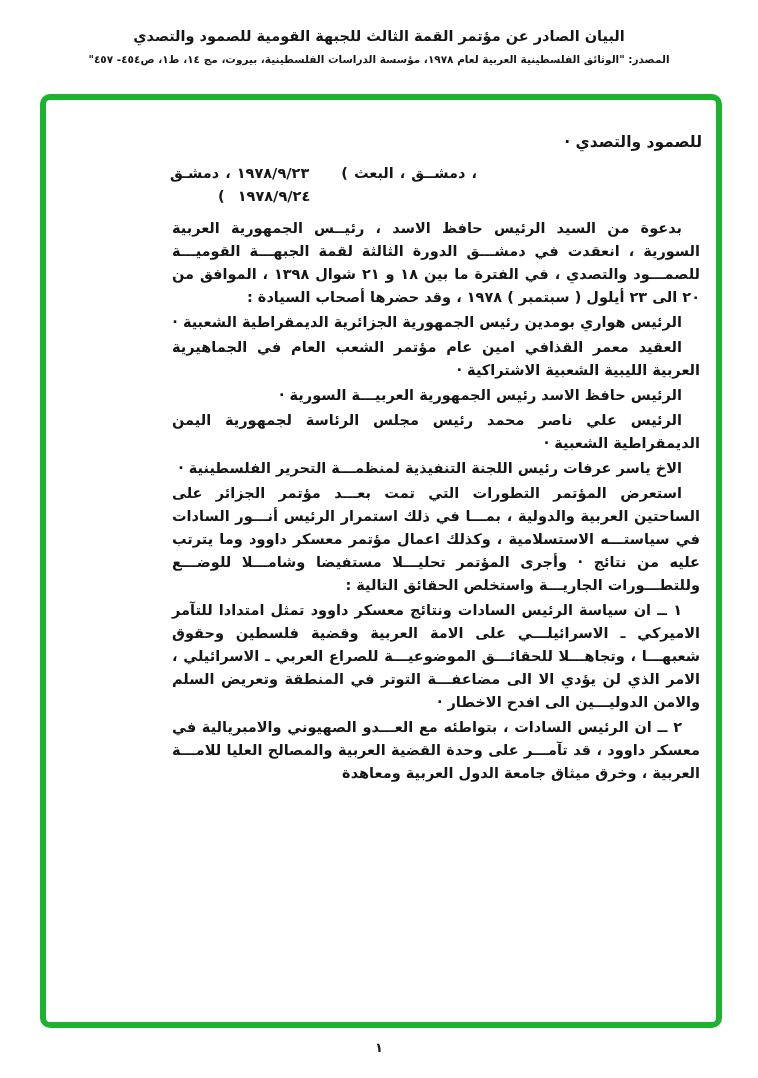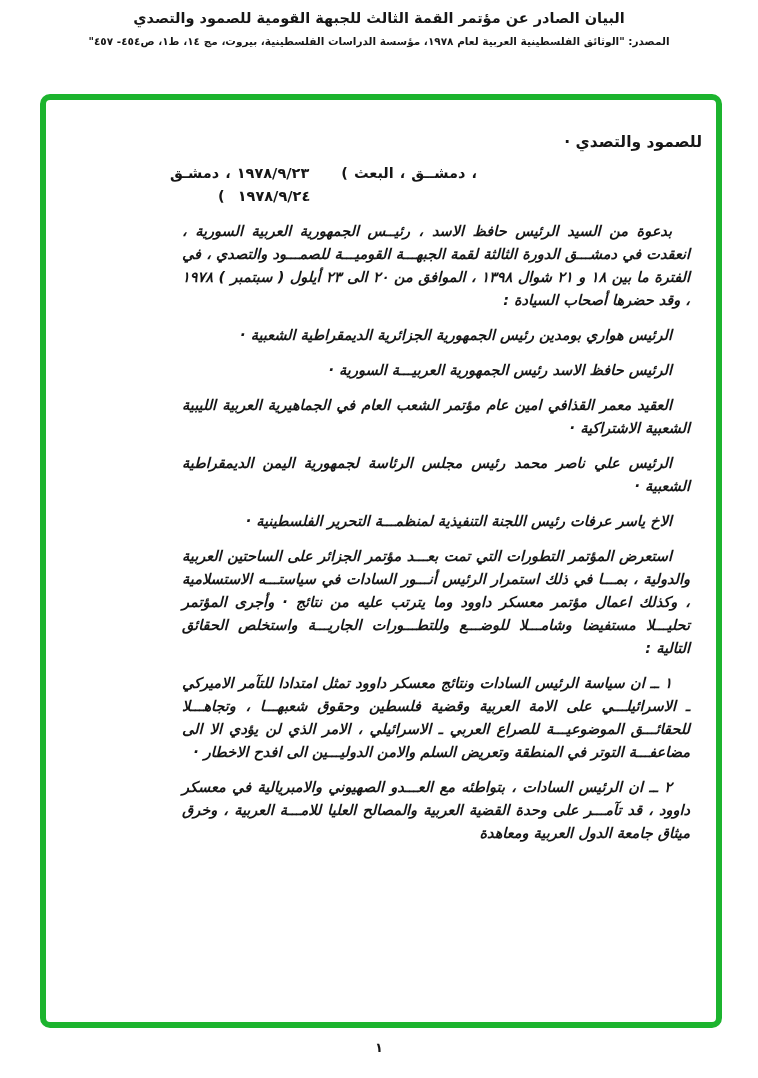--- a/index.html
+++ b/index.html
@@ -1,21 +1,21 @@
 <!DOCTYPE html>
 <html lang="ar"><head>
 <meta charset="utf-8">
 <style>
   html,body{margin:0;padding:0;}
   body{
     width:758px;height:1078px;position:relative;background:#ffffff;
     font-family:"DejaVu Sans",sans-serif;color:#161616;overflow:hidden;
   }
   .page-header{position:absolute;top:0;left:0;width:758px;text-align:center;direction:rtl;}
-  .page-header .h-title{margin-top:10px;font-size:14.5px;font-weight:bold;letter-spacing:0;}
+  .page-header .h-title{margin-top:28px;font-size:14.5px;font-weight:bold;letter-spacing:0;}
   .page-header .h-source{margin-top:9px;font-size:10.5px;font-weight:bold;}
   .frame{
     position:absolute;left:40px;top:94px;width:682px;height:934px;
     border:6px solid #1cb42e;border-radius:10px;box-sizing:border-box;
   }
   .content{
     position:absolute;left:46px;top:100px;width:664px;height:922px;
     box-sizing:border-box;padding:30px 8px 0 124px;
     direction:rtl;text-align:justify;
     font-size:14.5px;font-weight:bold;line-height:23px;
@@ -24,21 +24,21 @@
   .doc-title span{display:block;}
   .date-row{
     direction:ltr;display:flex;align-items:baseline;
     margin-top:8px;white-space:nowrap;font-weight:bold;
   }
   .date-row .u{margin-right:6px;}
   .date-row .src-open{margin-left:26px;}
   .date-row2{direction:ltr;margin-left:48px;white-space:nowrap;font-weight:bold;}
   .date-row2 .u{margin-right:8px;}
   .body-paras{margin-top:9px;}
-  .para{margin:12px;text-indent:18px;font-style:italic;}
+  .para{margin:2px;text-indent:18px;}
   .page-number{
     position:absolute;left:0;top:1040px;width:758px;
     text-align:center;font-size:13px;font-weight:bold;direction:rtl;
   }
 </style>
 </head>
 <body>
 
 <div class="page-header">
   <div class="h-title">البيان الصادر عن مؤتمر القمة الثالث للجبهة القومية للصمود والتصدي</div>
@@ -65,22 +65,22 @@
   </div>
 
   <div class="date-row2">
     <span class="u" dir="ltr">(</span>
     <span class="u" dir="ltr">١٩٧٨/٩/٢٤</span>
   </div>
 
   <div class="body-paras">
       <p class="para">بدعوة من السيد الرئيس حافظ الاسد ، رئيــس الجمهورية العربية السورية ، انعقدت في دمشـــق الدورة الثالثة لقمة الجبهـــة القوميـــة للصمـــود والتصدي ، في الفترة ما بين ١٨ و ٢١ شوال ١٣٩٨ ، الموافق من ٢٠ الى ٢٣ أيلول ( سبتمبر ) ١٩٧٨ ، وقد حضرها أصحاب السيادة :</p>
       <p class="para">الرئيس هواري بومدين رئيس الجمهورية الجزائرية الديمقراطية الشعبية ·</p>
+      <p class="para">العقيد معمر القذافي امين عام مؤتمر الشعب العام في الجماهيرية العربية الليبية الشعبية الاشتراكية ·</p>
       <p class="para">الرئيس حافظ الاسد رئيس الجمهورية العربيـــة السورية ·</p>
-      <p class="para">العقيد معمر القذافي امين عام مؤتمر الشعب العام في الجماهيرية العربية الليبية الشعبية الاشتراكية ·</p>
       <p class="para">الرئيس علي ناصر محمد رئيس مجلس الرئاسة لجمهورية اليمن الديمقراطية الشعبية ·</p>
       <p class="para">الاخ ياسر عرفات رئيس اللجنة التنفيذية لمنظمـــة التحرير الفلسطينية ·</p>
       <p class="para">استعرض المؤتمر التطورات التي تمت بعـــد مؤتمر الجزائر على الساحتين العربية والدولية ، بمـــا في ذلك استمرار الرئيس أنـــور السادات في سياستـــه الاستسلامية ، وكذلك اعمال مؤتمر معسكر داوود وما يترتب عليه من نتائج · وأجرى المؤتمر تحليـــلا مستفيضا وشامـــلا للوضـــع وللتطـــورات الجاريـــة واستخلص الحقائق التالية :</p>
       <p class="para">١ ــ ان سياسة الرئيس السادات ونتائج معسكر داوود تمثل امتدادا للتآمر الاميركي ـ الاسرائيلـــي على الامة العربية وقضية فلسطين وحقوق شعبهـــا ، وتجاهـــلا للحقائـــق الموضوعيـــة للصراع العربي ـ الاسرائيلي ، الامر الذي لن يؤدي الا الى مضاعفـــة التوتر في المنطقة وتعريض السلم والامن الدوليـــين الى افدح الاخطار ·</p>
       <p class="para">٢ ــ ان الرئيس السادات ، بتواطئه مع العـــدو الصهيوني والامبريالية في معسكر داوود ، قد تآمـــر على وحدة القضية العربية والمصالح العليا للامـــة العربية ، وخرق ميثاق جامعة الدول العربية ومعاهدة</p>
     </div>
 
 </div>
 
 <div class="page-number">١</div>

